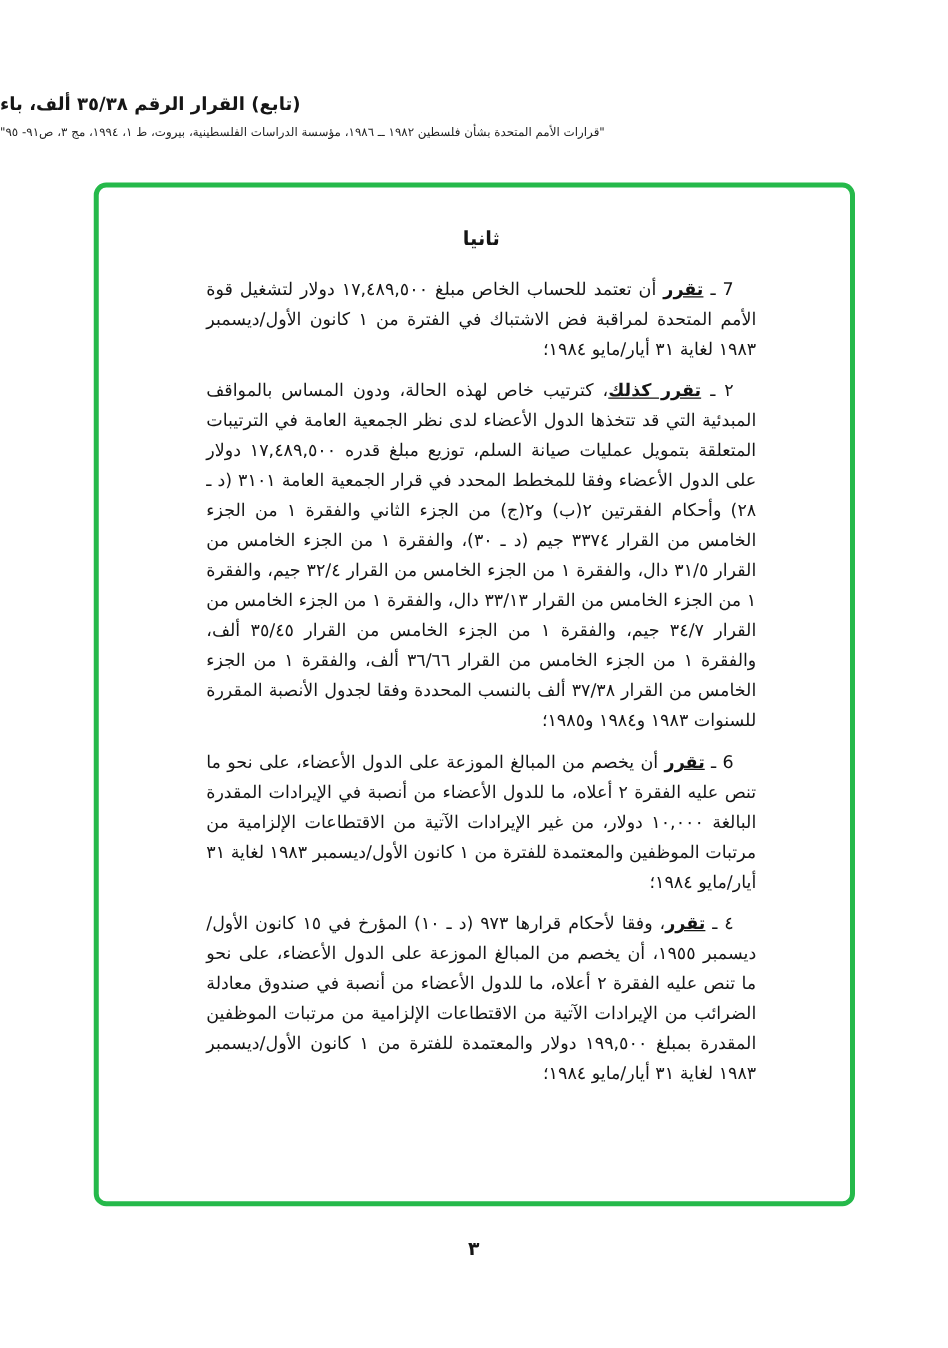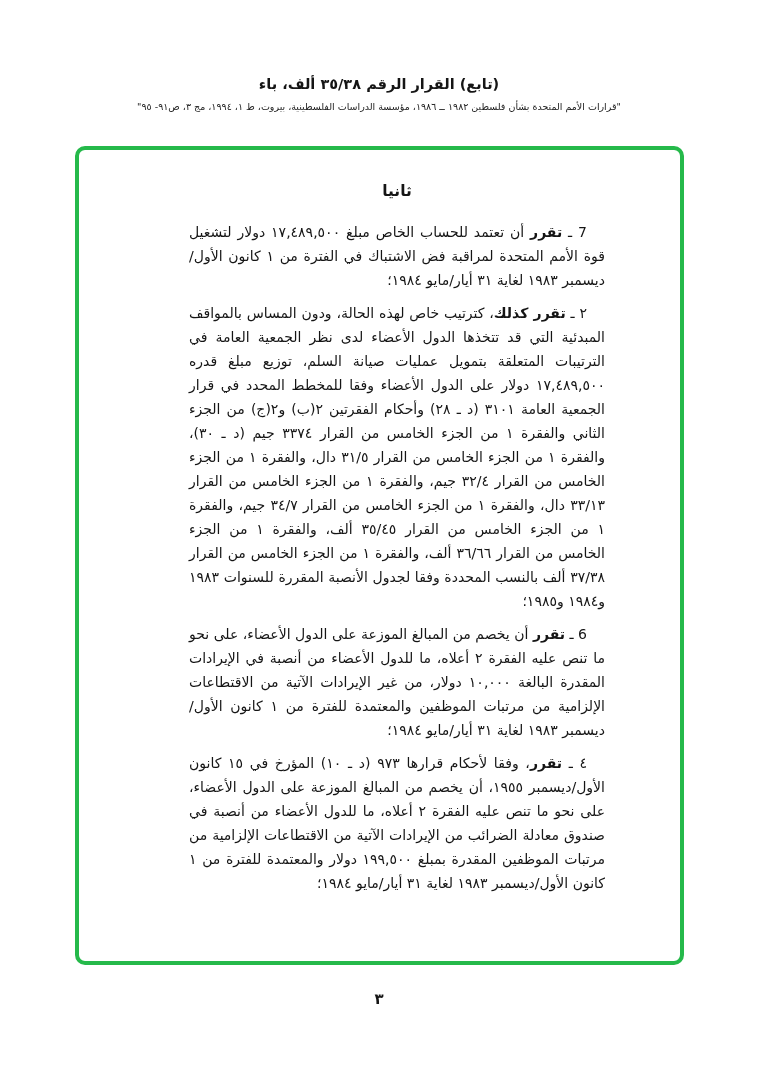--- a/index.html
+++ b/index.html
@@ -13,21 +13,21 @@
     position: relative;
     font-family: "DejaVu Sans", sans-serif;
     color: #151515;
     overflow: hidden;
   }
   .doc-header {
     position: absolute;
     top: 76px;
     left: 0;
     right: 0;
-    text-align: center;
+    text-align: left;
     direction: rtl;
   }
   .doc-title {
     font-size: 14.5px;
     font-weight: bold;
     letter-spacing: 0.2px;
   }
   .doc-citation {
     margin-top: 9px;
     font-size: 9.5px;
@@ -39,40 +39,41 @@
     left: 75px;
     width: 609px;
     height: 819px;
     box-sizing: border-box;
     border: 4px solid #25b94a;
     border-radius: 10px;
     background: #ffffff;
   }
   .content-inner {
     box-sizing: border-box;
-    padding: 32px 75px 0 110px;
+    padding: 32px 75px 0 86px;
     direction: rtl;
     height: 100%;
     overflow: hidden;
   }
   .section-heading {
     margin: 0 0 20px 0;
     text-align: center;
     font-size: 15.5px;
     font-weight: bold;
   }
   .paragraph {
     margin: 0 0 9px 0;
     font-size: 14px;
     line-height: 24px;
     text-align: justify;
     text-indent: 18px;
   }
   .paragraph .lead {
     font-weight: bold;
+    text-decoration: underline;
   }
   .page-number {
     position: absolute;
     top: 990px;
     left: 0;
     right: 0;
     text-align: center;
     font-size: 15px;
     font-weight: bold;
   }

